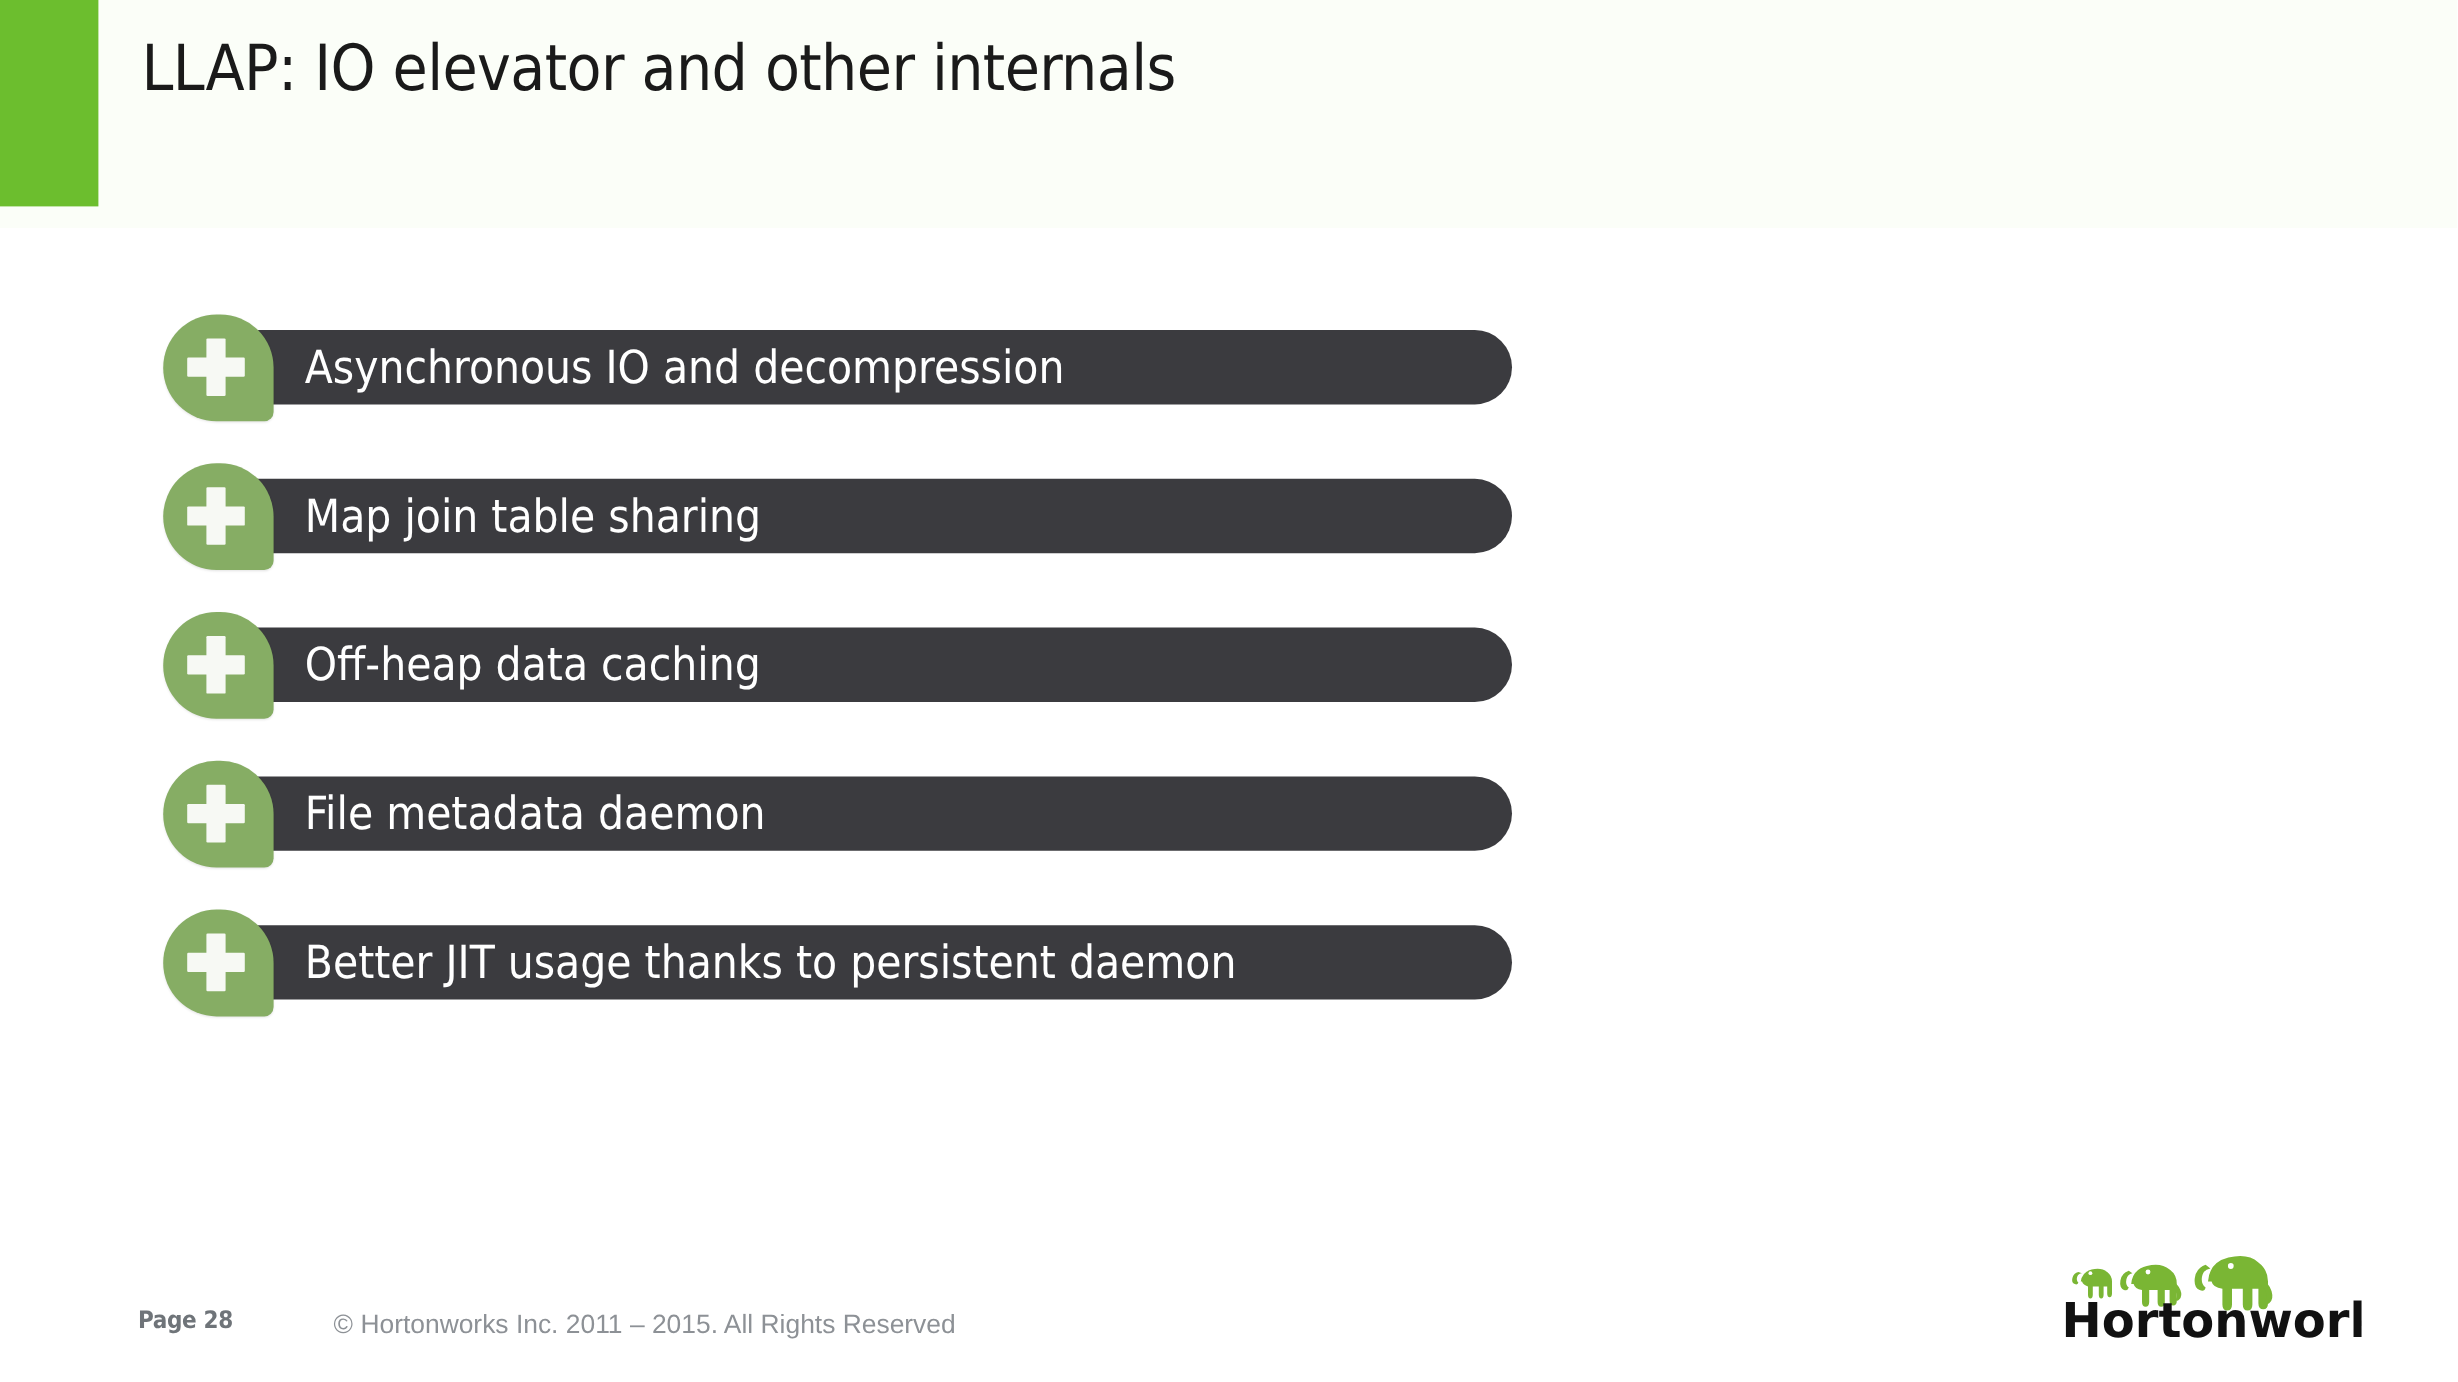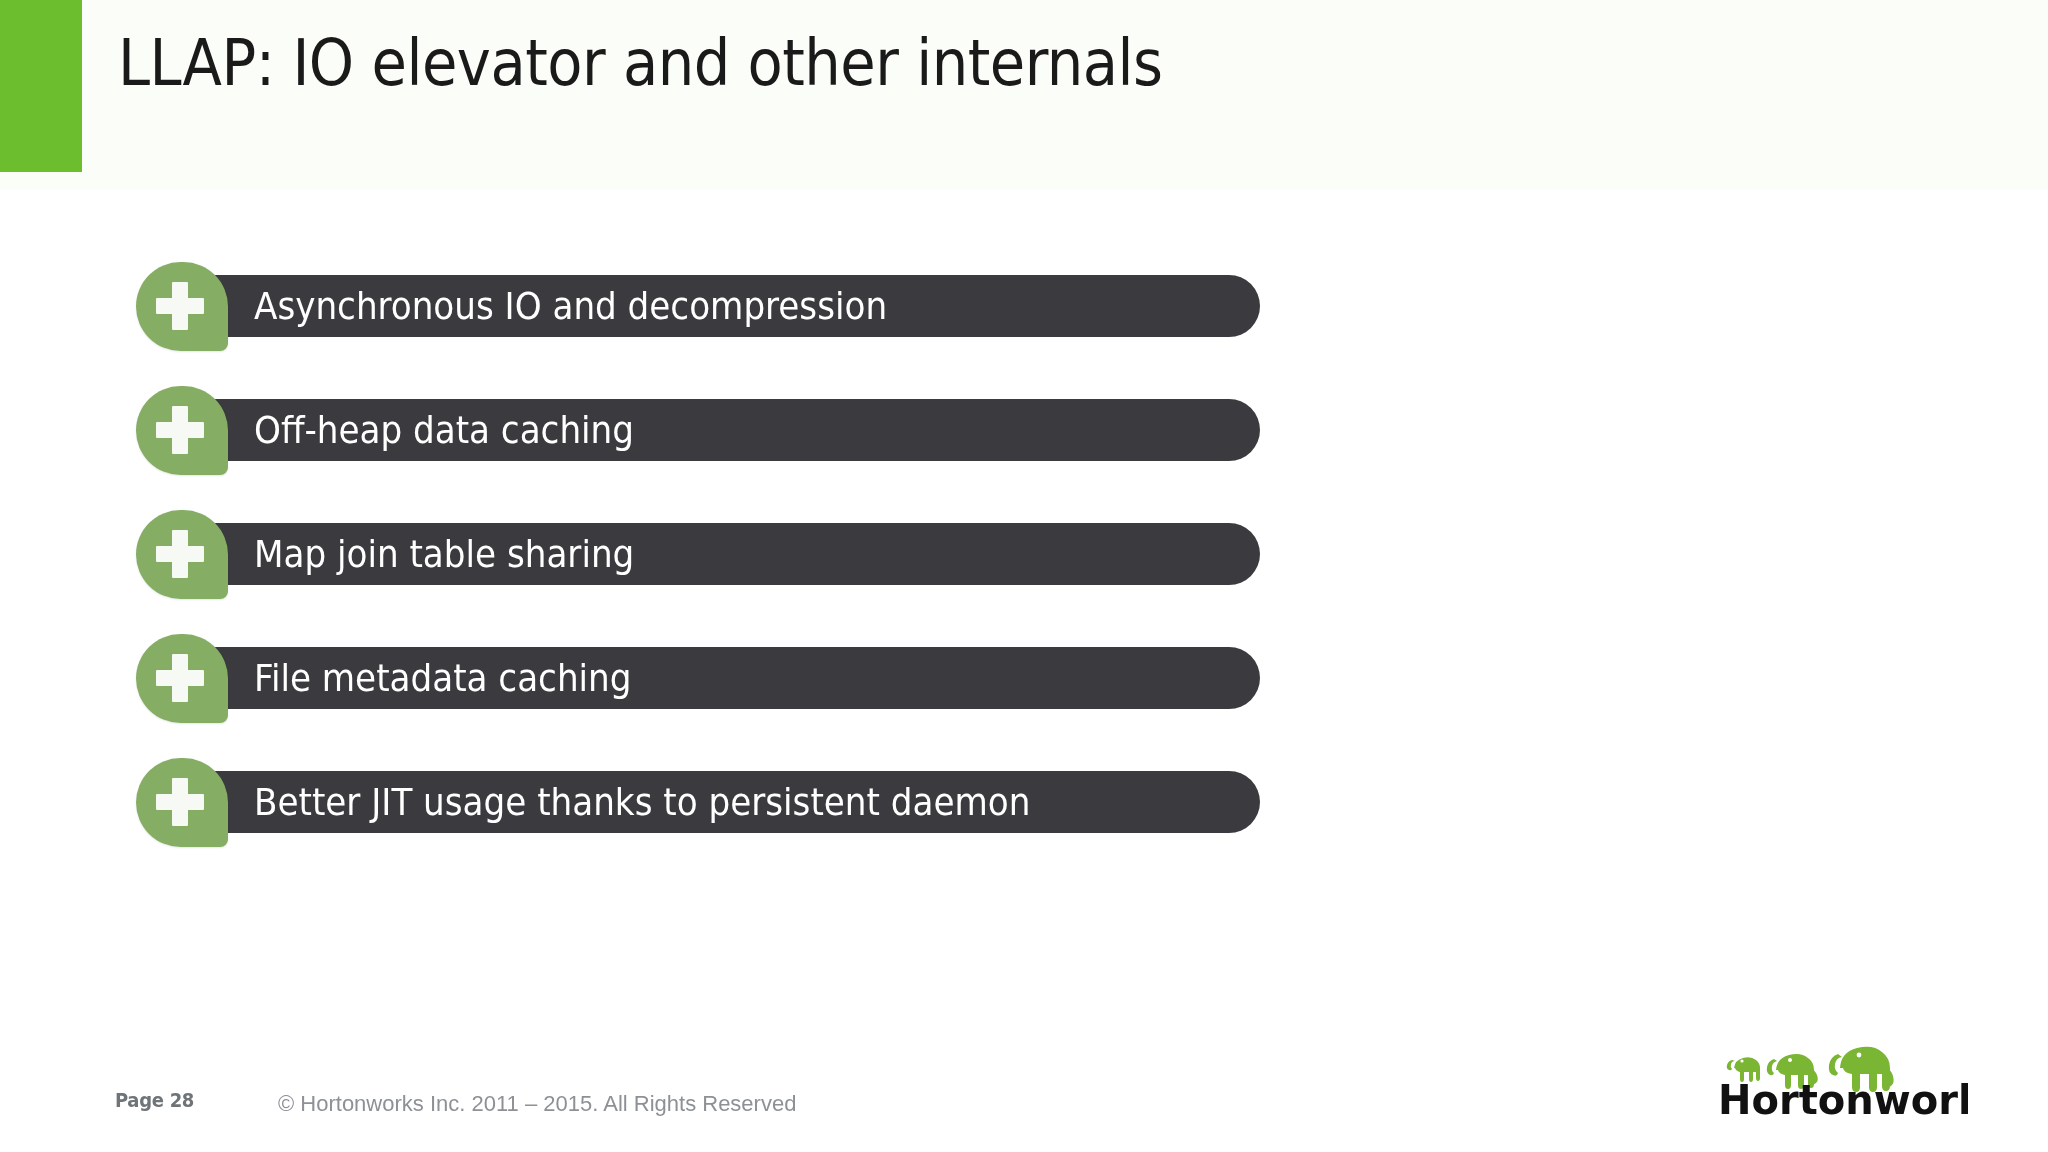--- a/index.html
+++ b/index.html
@@ -35,21 +35,21 @@
     top: 0;
     width: 82px;
     height: 172px;
     background: #6cbe2e;
   }
   .slide-title {
     position: absolute;
     left: 118px;
     top: 28px;
     width: 1700px;
-    font-size: 64px;
+    font-size: 53px;
     font-weight: 300;
     line-height: 1.12;
     letter-spacing: -0.5px;
     color: #1a1a1a;
     font-family: "DejaVu Sans Condensed", "Liberation Sans Narrow", "Liberation Sans", sans-serif;
     white-space: nowrap;
   }
 
   
   #bullets {
@@ -175,37 +175,37 @@
         <span class="plus-icon"></span>
       </div>
       <div class="bar-label">Asynchronous IO and decompression</div>
     </div>
 
     <div class="bullet-row">
       <div class="bar-body"></div>
       <div class="bar-badge">
         <span class="plus-icon"></span>
       </div>
+      <div class="bar-label">Map join table sharing</div>
+    </div>
+
+    <div class="bullet-row">
+      <div class="bar-body"></div>
+      <div class="bar-badge">
+        <span class="plus-icon"></span>
+      </div>
       <div class="bar-label">Off-heap data caching</div>
     </div>
 
     <div class="bullet-row">
       <div class="bar-body"></div>
       <div class="bar-badge">
         <span class="plus-icon"></span>
       </div>
-      <div class="bar-label">Map join table sharing</div>
-    </div>
-
-    <div class="bullet-row">
-      <div class="bar-body"></div>
-      <div class="bar-badge">
-        <span class="plus-icon"></span>
-      </div>
-      <div class="bar-label">File metadata caching</div>
+      <div class="bar-label">File metadata daemon</div>
     </div>
 
     <div class="bullet-row">
       <div class="bar-body"></div>
       <div class="bar-badge">
         <span class="plus-icon"></span>
       </div>
       <div class="bar-label">Better JIT usage thanks to persistent daemon</div>
     </div>
 

